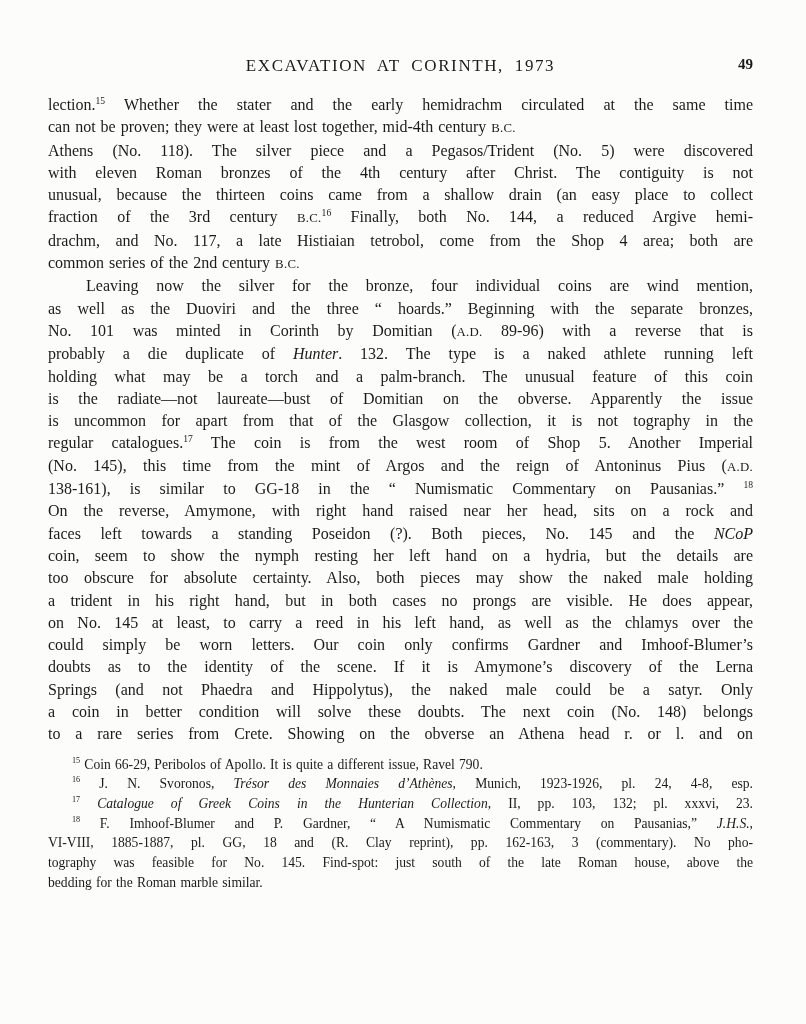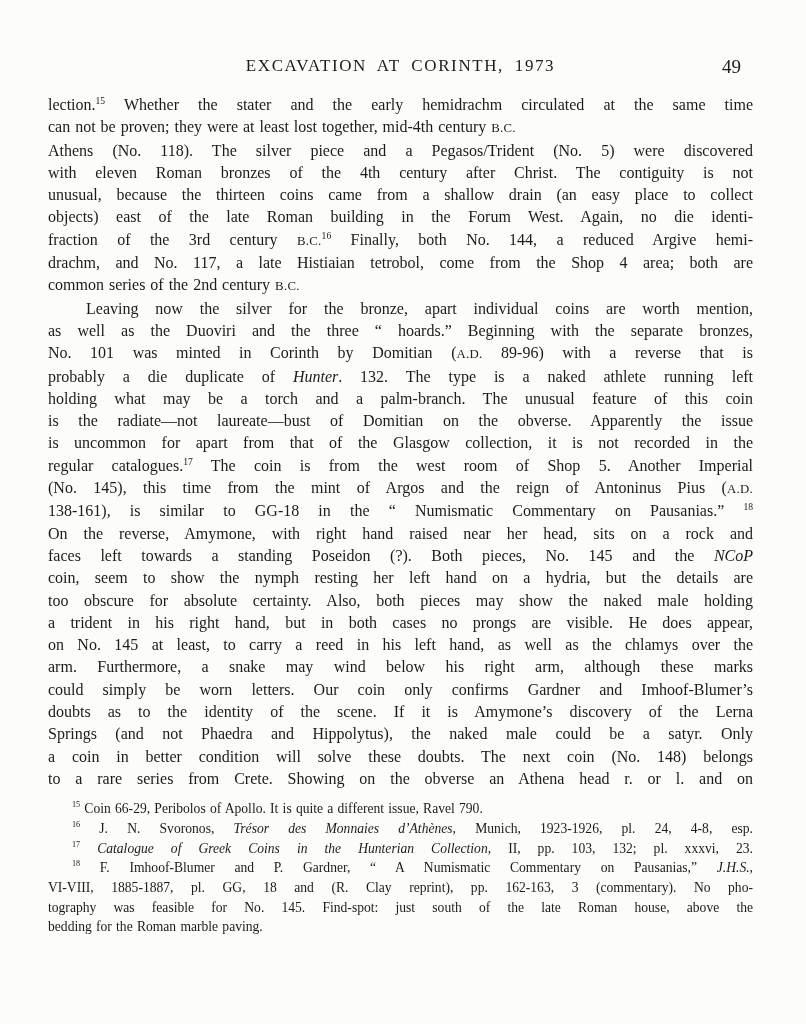--- a/index.html
+++ b/index.html
@@ -24,22 +24,23 @@
   }
   .running-title {
     text-align: center;
     font-size: 17px;
     letter-spacing: 1.6px;
     word-spacing: 5px;
     white-space: nowrap;
   }
   .page-number {
     position: absolute;
-    right: 12px; top: 0;
-    font-size: 19px;
+    right: 0; top: 0;
+    font-size: 15px;
+    font-weight: bold;
   }
   .body-text .line {
     font-size: 16px;
     line-height: 22.3px;
   }
   .line {
     text-align: justify;
     text-align-last: justify;
     word-spacing: 0.06em;
   }
@@ -63,50 +64,48 @@
     <div class="running-title">EXCAVATION AT CORINTH, 1973</div>
     <div class="page-number">49</div>
   </div>
 
   <div class="body-text">
       <div class="line">lection.<sup>15</sup> Whether the stater and the early hemidrachm circulated at the same time</div>
       <div class="line last">can not be proven; they were at least lost together, mid-4th century <span class="sc">B.C.</span></div>
       <div class="line">Athens (No. 118). The silver piece and a Pegasos/Trident (No. 5) were discovered</div>
       <div class="line">with eleven Roman bronzes of the 4th century after Christ. The contiguity is not</div>
       <div class="line">unusual, because the thirteen coins came from a shallow drain (an easy place to collect</div>
-      <div class="line">objects) east of the late Roman building in the Forum West. Again, no die identi-</div>
       <div class="line">fraction of the 3rd century <span class="sc">B.C.</span><sup>16</sup> Finally, both No. 144, a reduced Argive hemi-</div>
       <div class="line">drachm, and No. 117, a late Histiaian tetrobol, come from the Shop 4 area; both are</div>
       <div class="line last">common series of the 2nd century <span class="sc">B.C.</span></div>
-      <div class="line indent">Leaving now the silver for the bronze, apart individual coins are worth mention,</div>
+      <div class="line indent">Leaving now the silver for the bronze, four individual coins are wind mention,</div>
       <div class="line">as well as the Duoviri and the three “ hoards.” Beginning with the separate bronzes,</div>
       <div class="line">No. 101 was minted in Corinth by Domitian (<span class="sc">A.D.</span> 89-96) with a reverse that is</div>
       <div class="line">probably a die duplicate of <i>Hunter</i>. 132. The type is a naked athlete running left</div>
       <div class="line">holding what may be a torch and a palm-branch. The unusual feature of this coin</div>
       <div class="line">is the radiate—not laureate—bust of Domitian on the obverse. Apparently the issue</div>
-      <div class="line">is uncommon for apart from that of the Glasgow collection, it is not recorded in the</div>
+      <div class="line">is uncommon for apart from that of the Glasgow collection, it is not tography in the</div>
       <div class="line">regular catalogues.<sup>17</sup> The coin is from the west room of Shop 5. Another Imperial</div>
       <div class="line">(No. 145), this time from the mint of Argos and the reign of Antoninus Pius (<span class="sc">A.D.</span></div>
       <div class="line">138-161), is similar to GG-18 in the “ Numismatic Commentary on Pausanias.” <sup>18</sup></div>
       <div class="line">On the reverse, Amymone, with right hand raised near her head, sits on a rock and</div>
       <div class="line">faces left towards a standing Poseidon (?). Both pieces, No. 145 and the <i>NCoP</i></div>
       <div class="line">coin, seem to show the nymph resting her left hand on a hydria, but the details are</div>
       <div class="line">too obscure for absolute certainty. Also, both pieces may show the naked male holding</div>
       <div class="line">a trident in his right hand, but in both cases no prongs are visible. He does appear,</div>
       <div class="line">on No. 145 at least, to carry a reed in his left hand, as well as the chlamys over the</div>
-      <div class="line">arm. Furthermore, a snake may wind below his right arm, although these marks</div>
       <div class="line">could simply be worn letters. Our coin only confirms Gardner and Imhoof-Blumer’s</div>
       <div class="line">doubts as to the identity of the scene. If it is Amymone’s discovery of the Lerna</div>
       <div class="line">Springs (and not Phaedra and Hippolytus), the naked male could be a satyr. Only</div>
       <div class="line">a coin in better condition will solve these doubts. The next coin (No. 148) belongs</div>
       <div class="line">to a rare series from Crete. Showing on the obverse an Athena head r. or l. and on</div>
     </div>
 
   <div class="footnotes">
       <div class="line indent last"><sup>15</sup> Coin 66-29, Peribolos of Apollo. It is quite a different issue, Ravel 790.</div>
       <div class="line indent"><sup>16</sup> J. N. Svoronos, <i>Trésor des Monnaies d’Athènes</i>, Munich, 1923-1926, pl. 24, 4-8, esp.</div>
       <div class="line indent"><sup>17</sup> <i>Catalogue of Greek Coins in the Hunterian Collection</i>, II, pp. 103, 132; pl. xxxvi, 23.</div>
       <div class="line indent"><sup>18</sup> F. Imhoof-Blumer and P. Gardner, “ A Numismatic Commentary on Pausanias,” <i>J.H.S.</i>,</div>
       <div class="line">VI-VIII, 1885-1887, pl. GG, 18 and (R. Clay reprint), pp. 162-163, 3 (commentary). No pho-</div>
       <div class="line">tography was feasible for No. 145. Find-spot: just south of the late Roman house, above the</div>
-      <div class="line last">bedding for the Roman marble paving.</div>
+      <div class="line last">bedding for the Roman marble similar.</div>
     </div>
 </div>
 
 </body></html>

